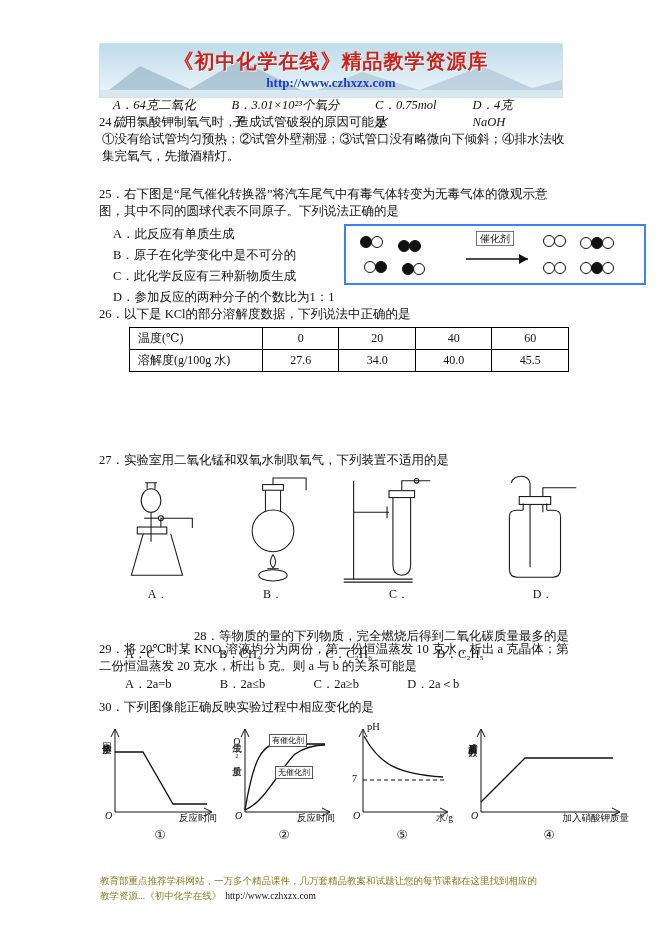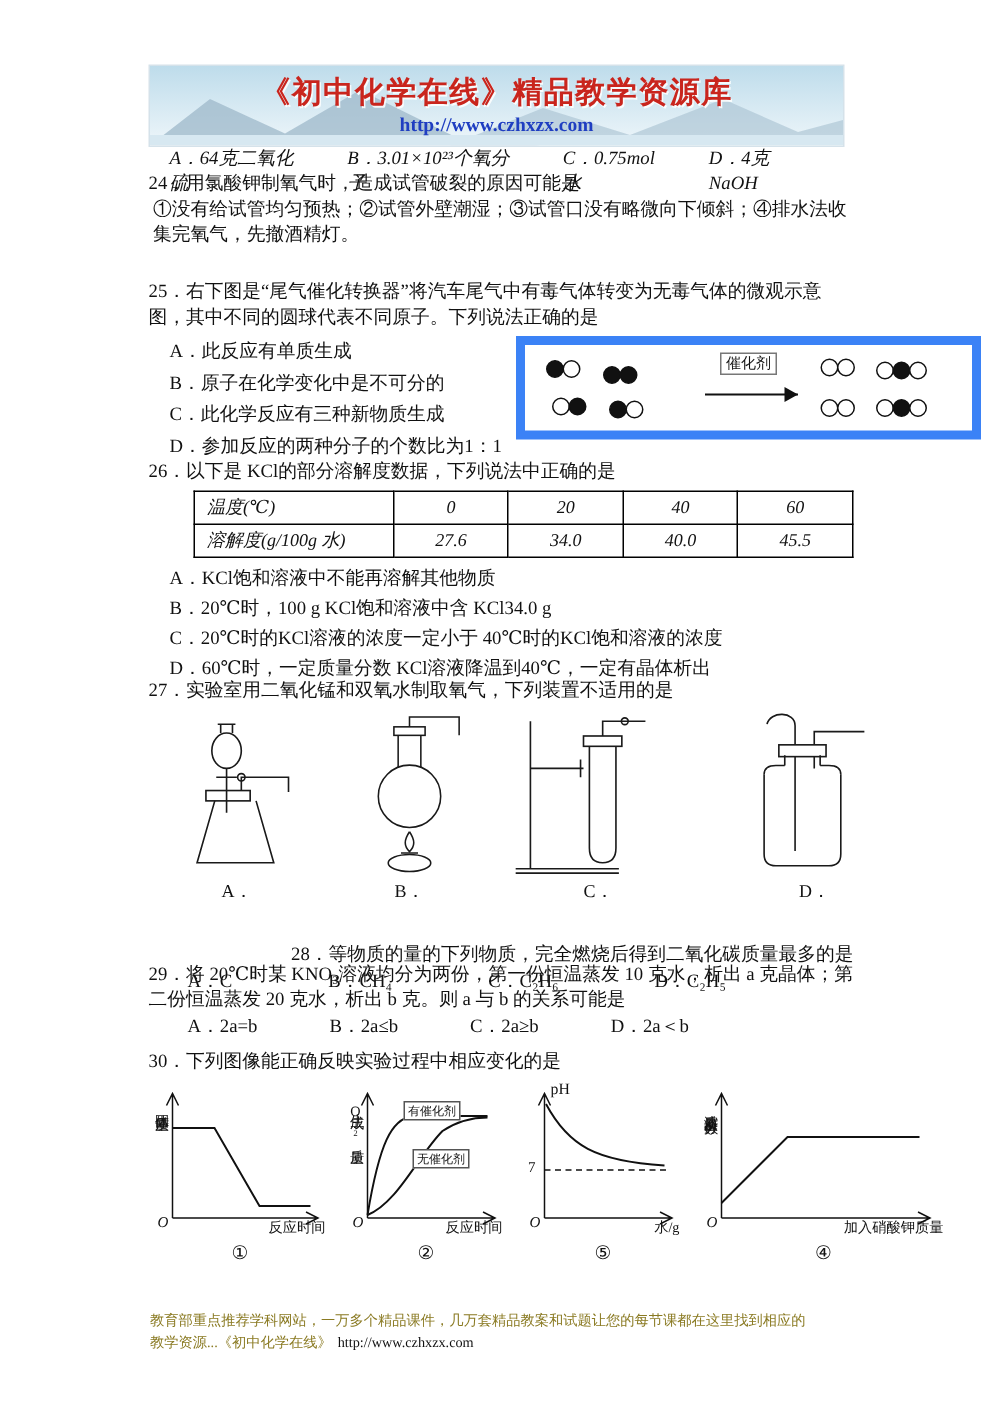--- a/index.html
+++ b/index.html
@@ -25,28 +25,28 @@
   .og1{margin-left:14px;font-style:italic;} .og1 span{margin-right:24px;}
   .og2 span{margin-right:46px;}
   .og3 span{margin-right:64px;}
   .og4 span{margin-right:48px;}
 
   
   .q25-flex{display:flex;margin-top:4px;}
   .q25-opts{width:245px;}
   .q25-opts p{margin:0 0 0 14px;line-height:21px;}
   .q25-fig{width:300px;}
-  .mol-box{position:relative;width:298px;height:57px;border:6px solid #3b82f6;background:#fff;}
+  .mol-box{position:relative;width:298px;height:57px;border:2px solid #3b82f6;background:#fff;}
   .mol-box svg{position:absolute;left:0;top:0;}
   .catalyst-box{position:absolute;left:130px;top:5px;font-size:10px;border:1px solid #777;background:#fff;
                 padding:0 3px;line-height:13px;}
   .fig-caps{display:flex;justify-content:space-between;padding:2px 38px 0 42px;font-size:11px;}
 
   
-  .sol-table{border-collapse:collapse;margin:4px 0 3px 30px;font-style:italic;}
+  .sol-table{border-collapse:collapse;margin:4px 0 3px 30px;}
   .sol-table td{border:1px solid #000;height:21px;text-align:center;font-size:12px;padding:0 4px;}
   .sol-table td.c0{width:128px;text-align:left;padding-left:8px;}
   .sol-table td.cn{width:72px;}
   .q26-opts p{margin:0 0 0 14px;line-height:20px;}
 
   
   .figs-row{display:flex;gap:4px;margin-top:2px;}
   .fig-cell{position:relative;}
   .fig-cell svg{display:block;}
   .app-label{text-align:center;font-size:12px;line-height:14px;}
@@ -162,26 +162,20 @@
       </tr>
       <tr>
         <td class="c0">溶解度(g/100g 水)</td>
         <td class="cn">27.6</td>
         <td class="cn">34.0</td>
         <td class="cn">40.0</td>
         <td class="cn">45.5</td>
       </tr>
     </tbody>
       </table>
-    <div class="q26-opts">
-      <p>A．KCl饱和溶液中不能再溶解其他物质</p>
-      <p>B．20℃时，100 g KCl饱和溶液中含 KCl34.0 g</p>
-      <p>C．20℃时的KCl溶液的浓度一定小于 40℃时的KCl饱和溶液的浓度</p>
-      <p>D．60℃时，一定质量分数 KCl溶液降温到40℃，一定有晶体析出</p>
-    </div>
   </div>
 
   <div class="block" id="b27">
     <p class="stem">27．实验室用二氧化锰和双氧水制取氧气，下列装置不适用的是</p>
     <div class="figs-row">
       <div class="fig-cell" style="width:118px">
         <svg width="110" height="116" viewBox="0 0 110 118">
           <g class="lab">
             <ellipse cx="52" cy="30" rx="10" ry="12"></ellipse>
             <path d="M48,12 V18 M56,12 V18 M46,12 H58"></path>

